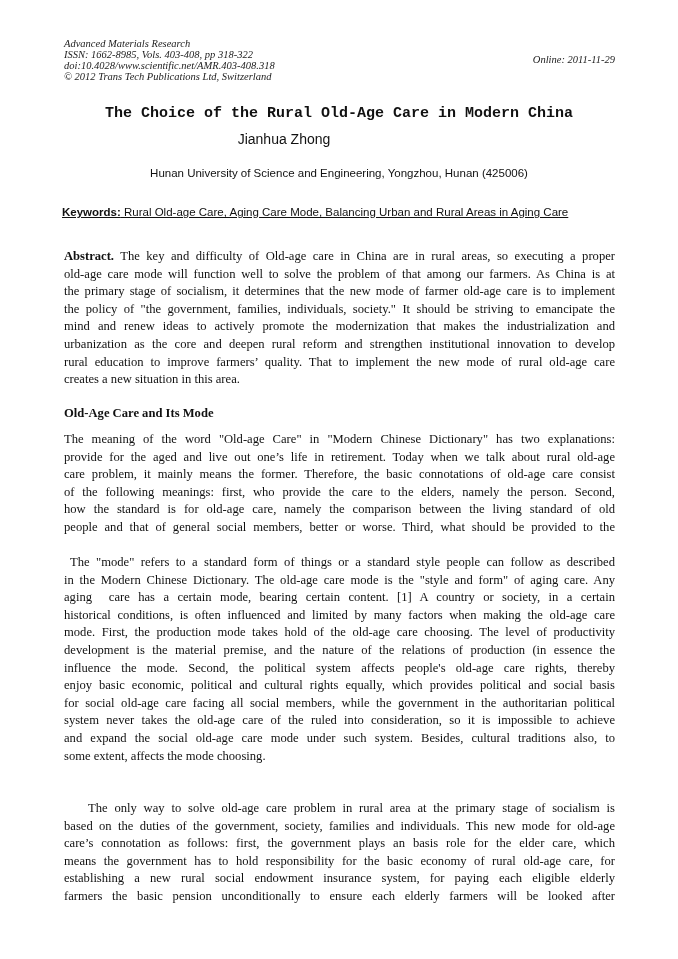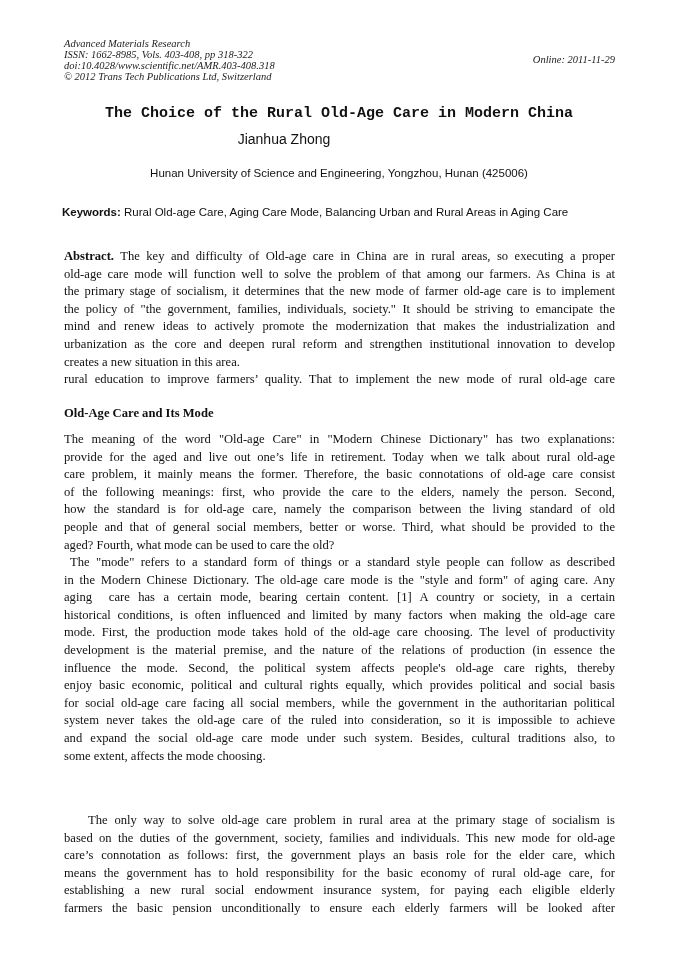--- a/index.html
+++ b/index.html
@@ -2,21 +2,21 @@
 <html><head>
 <meta charset="utf-8">
 <style>
   html, body { margin: 0; padding: 0; background: #ffffff; }
   body { width: 678px; height: 959px; position: relative; overflow: hidden; color: #111; }
   .header { position: absolute; left: 64px; top: 14px; width: 551px; font-family: "Liberation Serif", serif; font-style: italic; font-size: 10.5px; line-height: 11px; color: #222; margin-top: 24px; }
   .header .online { position: absolute; right: 0; top: 16px; }
   .title { position: absolute; left: 0; width: 678px; top: 92px; text-align: center; font-family: Liberation Mono, monospace; font-weight: bold; font-size: 15px; margin-top: 13px; }
   .author { position: absolute; left: 0; width: 568px; top: 131px; text-align: center; font-family: "Liberation Sans", sans-serif; font-size: 14px; }
   .affil { position: absolute; left: 0; width: 678px; top: 167px; text-align: center; font-family: "Liberation Sans", sans-serif; font-size: 11.5px; }
-  .keywords { position: absolute; left: 62px; width: 560px; top: 206px; font-family: "Liberation Sans", sans-serif; font-size: 11.5px; white-space: nowrap; }
+  .keywords { position: absolute; left: 62px; width: 560px; top: 206px; font-family: "Liberation Sans", sans-serif; font-size: 11.5px; white-space: nowrap; text-decoration: underline; }
   .keywords b { font-weight: bold; }
   .body { position: absolute; left: 64px; width: 551px; font-family: "Liberation Serif", serif; font-size: 12.6px; line-height: 17.6px; }
   .line { display: block; text-align: justify; text-align-last: justify; white-space: nowrap; height: 17.6px; overflow: visible; }
   .line.last { text-align-last: left; }
   .line.indent1 { padding-left: 6px; }
   .line.indent2 { padding-left: 24px; }
   .heading { position: absolute; left: 64px; top: 406px; font-family: "Liberation Serif", serif; font-weight: bold; font-size: 12.6px; }
   .lbl { font-weight: bold; }
 </style>
 </head>
@@ -35,51 +35,50 @@
 <div class="affil">Hunan University of Science and Engineering, Yongzhou, Hunan (425006)</div>
 <div class="keywords"><b>Keywords:</b><span> Rural Old-age Care, Aging Care Mode, Balancing Urban and Rural Areas in Aging Care</span></div>
 
 <div class="body" style="top:240px;margin-top:8px;">
   <span class="line"><span class="lbl">Abstract.</span><span> The key and difficulty of Old-age care in China are in rural areas, so executing a proper</span></span>
   <span class="line">old-age care mode will function well to solve the problem of that among our farmers. As China is at</span>
   <span class="line">the primary stage of socialism, it determines that the new mode of farmer old-age care is to implement</span>
   <span class="line">the policy of "the government, families, individuals, society." It should be striving to emancipate the</span>
   <span class="line">mind and renew ideas to actively promote the modernization that makes the industrialization and</span>
   <span class="line">urbanization as the core and deepen rural reform and strengthen institutional innovation to develop</span>
+  <span class="line">rural education to improve farmers’ quality. That to implement the new mode of rural old-age care</span>
   <span class="line last">creates a new situation in this area.</span>
-  <span class="line">rural education to improve farmers’ quality. That to implement the new mode of rural old-age care</span>
 </div>
 
 <div class="heading">Old-Age Care and Its Mode</div>
 
 <div class="body" style="top:431px;">
   <span class="line">The meaning of the word "Old-age Care" in "Modern Chinese Dictionary" has two explanations:</span>
   <span class="line">provide for the aged and live out one’s life in retirement. Today when we talk about rural old-age</span>
   <span class="line">care problem, it mainly means the former. Therefore, the basic connotations of old-age care consist</span>
   <span class="line">of the following meanings: first, who provide the care to the elders, namely the person. Second,</span>
   <span class="line">how the standard is for old-age care, namely the comparison between the living standard of old</span>
   <span class="line">people and that of general social members, better or worse. Third, what should be provided to the</span>
-  <span class="line last">aged? Fourth, what mode can be used to care the old?</span>
 </div>
 
 <div class="body" style="top:554px;">
   <span class="line indent1">The "mode" refers to a standard form of things or a standard style people can follow as described</span>
   <span class="line">in the Modern Chinese Dictionary. The old-age care mode is the "style and form" of aging care. Any</span>
   <span class="line" style="white-space:pre;">aging  care has a certain mode, bearing certain content. [1] A country or society, in a certain</span>
   <span class="line">historical conditions, is often influenced and limited by many factors when making the old-age care</span>
   <span class="line">mode. First, the production mode takes hold of the old-age care choosing. The level of productivity</span>
   <span class="line">development is the material premise, and the nature of the relations of production (in essence the</span>
   <span class="line">influence the mode. Second, the political system affects people's old-age care rights, thereby</span>
   <span class="line">enjoy basic economic, political and cultural rights equally, which provides political and social basis</span>
   <span class="line">for social old-age care facing all social members, while the government in the authoritarian political</span>
   <span class="line">system never takes the old-age care of the ruled into consideration, so it is impossible to achieve</span>
   <span class="line">and expand the social old-age care mode under such system. Besides, cultural traditions also, to</span>
   <span class="line last">some extent, affects the mode choosing.</span>
 </div>
 
-<div class="body" style="top:800px;margin-top:12px;">
+<div class="body" style="top:800px;">
   <span class="line indent2">The only way to solve old-age care problem in rural area at the primary stage of socialism is</span>
   <span class="line">based on the duties of the government, society, families and individuals. This new mode for old-age</span>
   <span class="line">care’s connotation as follows: first, the government plays an basis role for the elder care, which</span>
   <span class="line">means the government has to hold responsibility for the basic economy of rural old-age care, for</span>
   <span class="line">establishing a new rural social endowment insurance system, for paying each eligible elderly</span>
   <span class="line">farmers the basic pension unconditionally to ensure each elderly farmers will be looked after</span>
 </div>
 
 </body></html>

